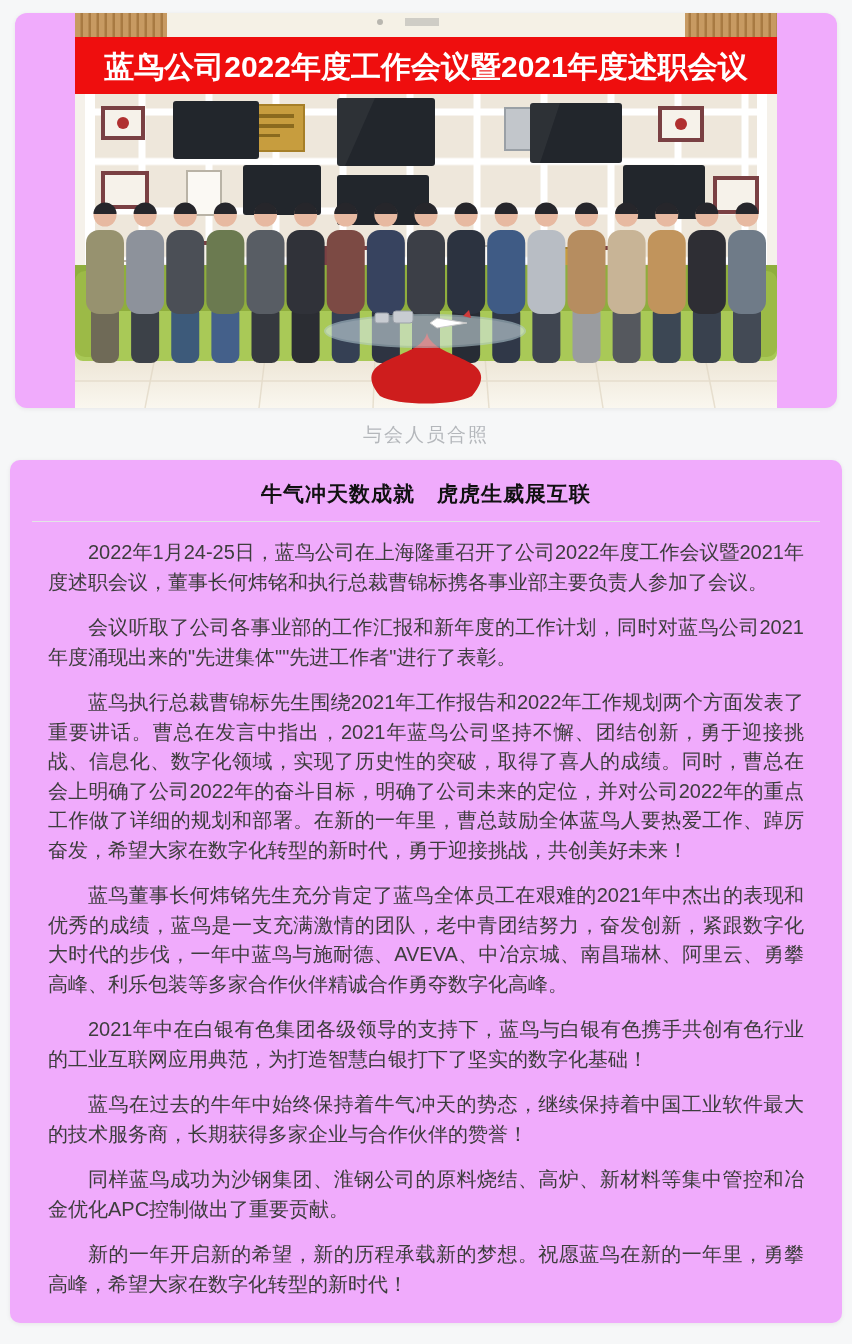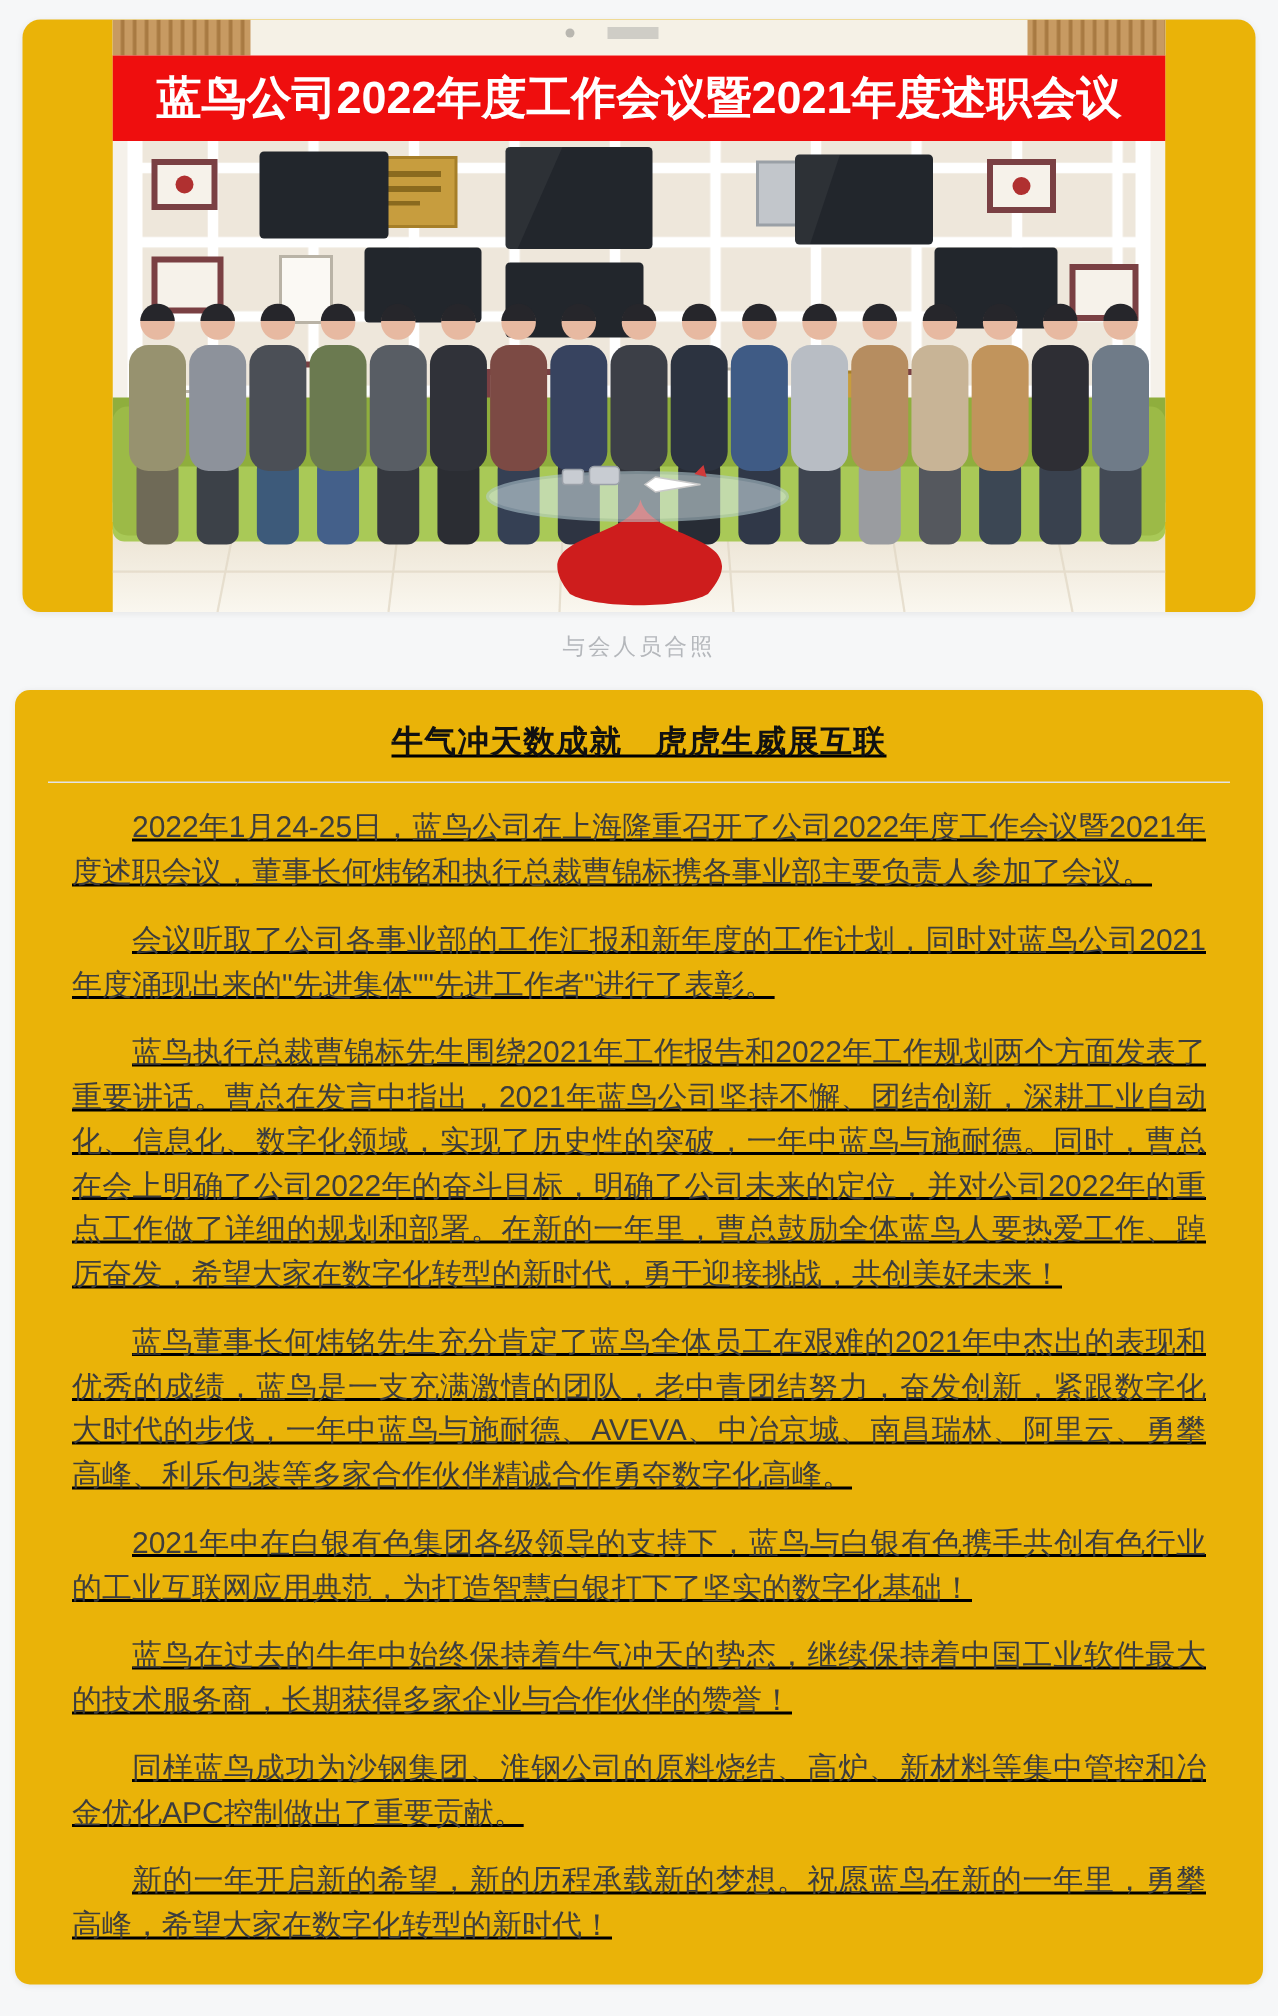--- a/index.html
+++ b/index.html
@@ -4,33 +4,33 @@
 <style>
   html,body{margin:0;padding:0;}
   body{
     width:852px;height:1344px;
     background:#f6f7f8;
     font-family:"Liberation Sans","DejaVu Sans",sans-serif;
     -webkit-font-smoothing:antialiased;
   }
   .page{position:relative;width:852px;height:1344px;overflow:hidden;}
 
-  .card{background:#eab308;box-shadow:0 1px 5px rgba(0,0,0,.07);text-decoration:underline;}
+  .card{background:#f0abfc;box-shadow:0 1px 5px rgba(0,0,0,.07);}
 
   .photo-card{
     position:absolute;left:15px;top:13px;width:822px;height:395px;
     border-radius:12px;overflow:hidden;
     display:flex;justify-content:center;align-items:flex-start;
   }
   .photo{margin:0;width:702px;height:395px;}
   .photo svg{display:block;}
 
   .caption{
     position:absolute;left:0;top:422px;width:852px;margin:0;
-    text-align:center;font-size:15px;color:#b4b7bb;letter-spacing:2px;
+    text-align:center;font-size:19px;color:#b4b7bb;letter-spacing:2px;
   }
 
   .article-card{
     position:absolute;left:10px;top:460px;width:832px;height:863px;
     border-radius:10px;box-sizing:border-box;
     padding:16px 22px 40px;overflow:hidden;
   }
   .title{
     margin:4px 0 13px;text-align:center;
     font-size:21px;font-weight:700;color:#111111;letter-spacing:1px;
@@ -274,21 +274,21 @@
   </section>
 
   <p class="caption">与会人员合照</p>
 
   <section class="card article-card">
     <h1 class="title">牛气冲天数成就　虎虎生威展互联</h1>
     <hr class="divider">
     <div class="body-text" id="paragraphs">
         <p>2022年1月24-25日，蓝鸟公司在上海隆重召开了公司2022年度工作会议暨2021年度述职会议，董事长何炜铭和执行总裁曹锦标携各事业部主要负责人参加了会议。</p>
         <p>会议听取了公司各事业部的工作汇报和新年度的工作计划，同时对蓝鸟公司2021年度涌现出来的"先进集体""先进工作者"进行了表彰。</p>
-        <p>蓝鸟执行总裁曹锦标先生围绕2021年工作报告和2022年工作规划两个方面发表了重要讲话。曹总在发言中指出，2021年蓝鸟公司坚持不懈、团结创新，深耕工业自动化、信息化、数字化领域，实现了历史性的突破，一年中蓝鸟与施耐德。同时，曹总在会上明确了公司2022年的奋斗目标，明确了公司未来的定位，并对公司2022年的重点工作做了详细的规划和部署。在新的一年里，曹总鼓励全体蓝鸟人要热爱工作、踔厉奋发，希望大家在数字化转型的新时代，勇于迎接挑战，共创美好未来！</p>
+        <p>蓝鸟执行总裁曹锦标先生围绕2021年工作报告和2022年工作规划两个方面发表了重要讲话。曹总在发言中指出，2021年蓝鸟公司坚持不懈、团结创新，勇于迎接挑战、信息化、数字化领域，实现了历史性的突破，取得了喜人的成绩。同时，曹总在会上明确了公司2022年的奋斗目标，明确了公司未来的定位，并对公司2022年的重点工作做了详细的规划和部署。在新的一年里，曹总鼓励全体蓝鸟人要热爱工作、踔厉奋发，希望大家在数字化转型的新时代，勇于迎接挑战，共创美好未来！</p>
         <p>蓝鸟董事长何炜铭先生充分肯定了蓝鸟全体员工在艰难的2021年中杰出的表现和优秀的成绩，蓝鸟是一支充满激情的团队，老中青团结努力，奋发创新，紧跟数字化大时代的步伐，一年中蓝鸟与施耐德、AVEVA、中冶京城、南昌瑞林、阿里云、勇攀高峰、利乐包装等多家合作伙伴精诚合作勇夺数字化高峰。</p>
         <p>2021年中在白银有色集团各级领导的支持下，蓝鸟与白银有色携手共创有色行业的工业互联网应用典范，为打造智慧白银打下了坚实的数字化基础！</p>
         <p>蓝鸟在过去的牛年中始终保持着牛气冲天的势态，继续保持着中国工业软件最大的技术服务商，长期获得多家企业与合作伙伴的赞誉！</p>
         <p>同样蓝鸟成功为沙钢集团、淮钢公司的原料烧结、高炉、新材料等集中管控和冶金优化APC控制做出了重要贡献。</p>
         <p>新的一年开启新的希望，新的历程承载新的梦想。祝愿蓝鸟在新的一年里，勇攀高峰，希望大家在数字化转型的新时代！</p>
       </div>
   </section>
 
 </div>
 

